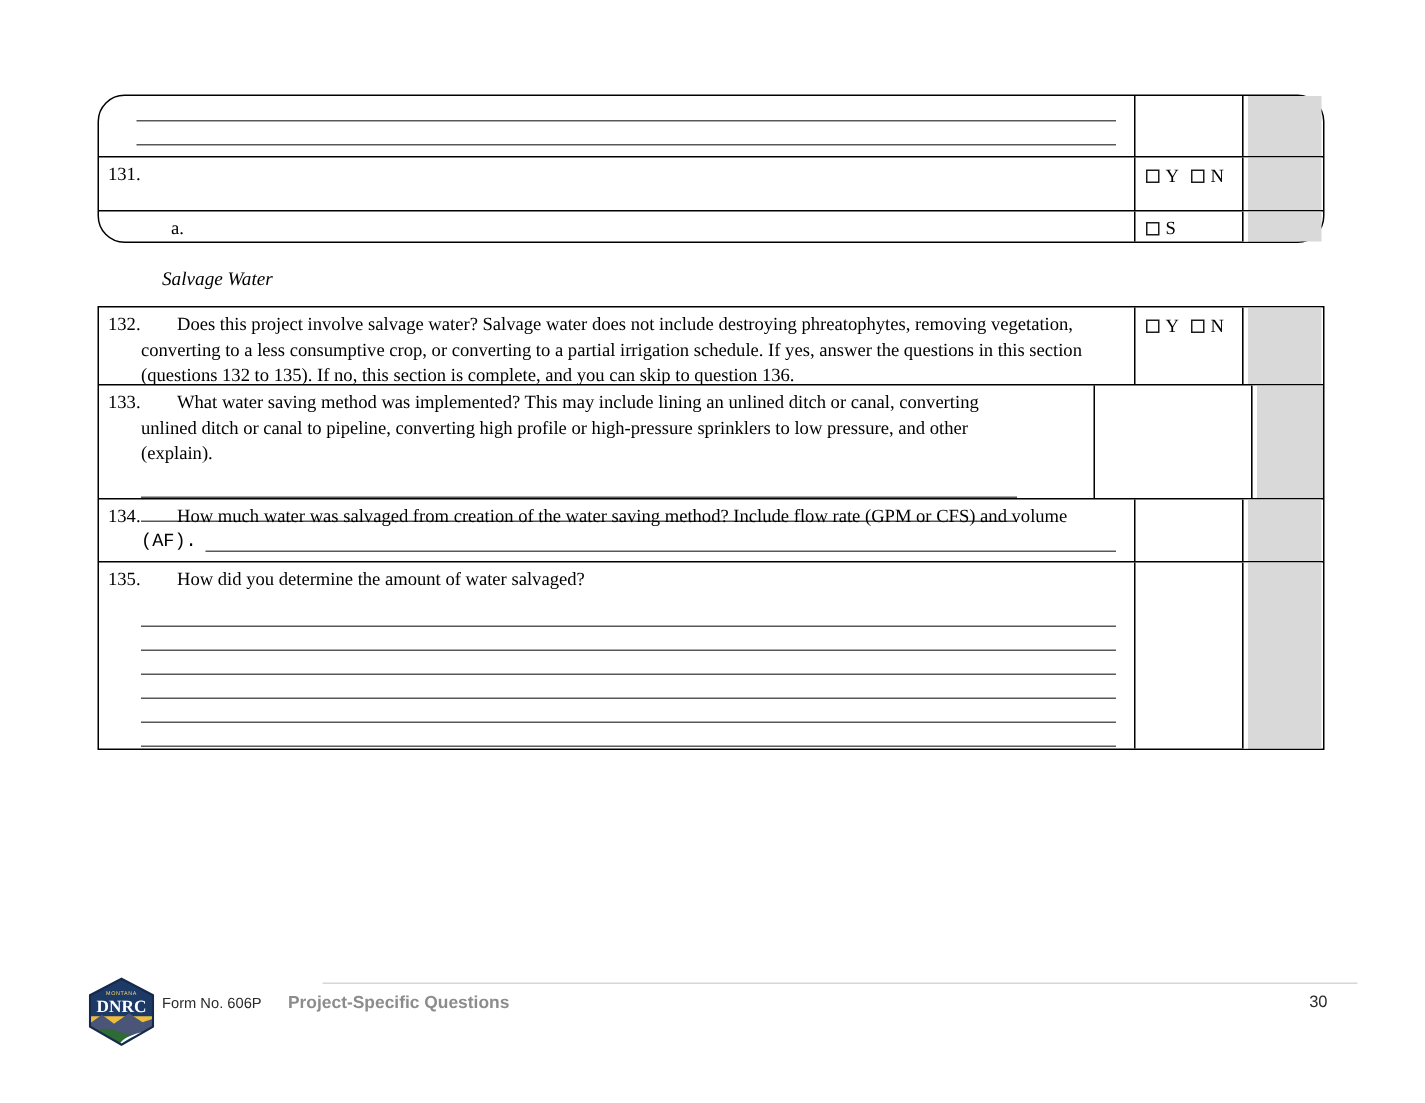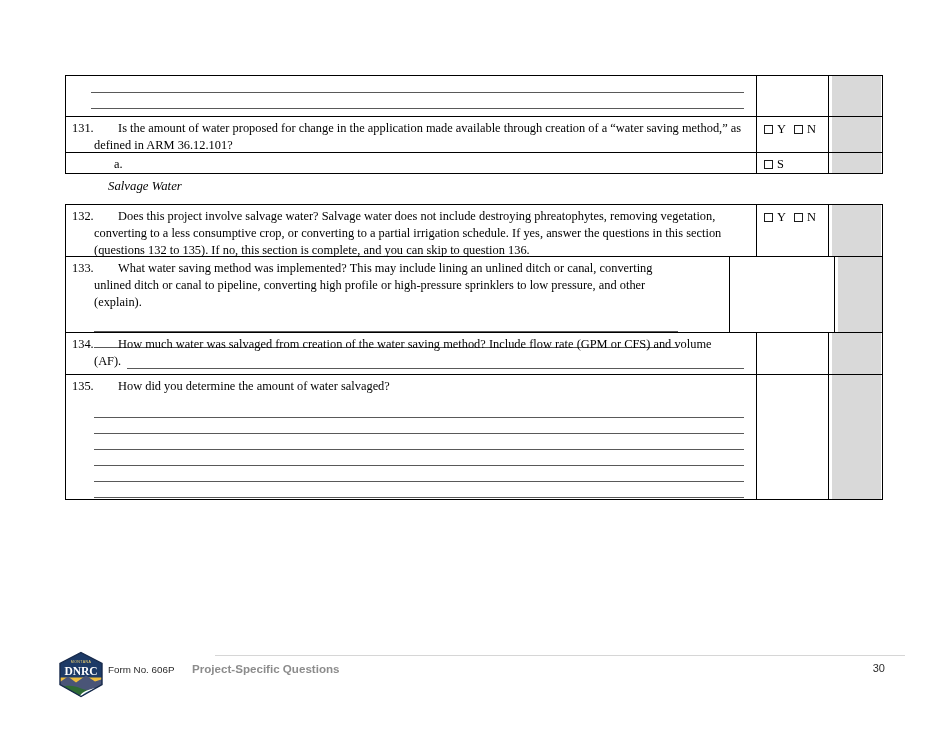--- a/index.html
+++ b/index.html
@@ -23,21 +23,21 @@
   .qline .num { position:absolute; left:6px; top:3px; text-indent:0; }
   .subline { position:relative; padding:3px 12px 0 72px; }
   .subline .num { position:absolute; left:48px; top:3px; }
 
   .fills { margin:0 12px 0 28px; }
   .fills .fill-line { height:16px; border-bottom:1px solid #595959; }
   .fills-wide { margin:0 12px 0 25px; padding-top:1px; }
   .fills-wide .fill-line { height:16px; border-bottom:1px solid #595959; }
   .fills-gap { margin-top:5px; }
 
-  .afline { display:flex; align-items:center; margin:0 12px 0 28px; }
+  .afline { display:flex; align-items:flex-start; margin:0 12px 0 28px;font-family:Liberation Mono, monospace; }
   .afline .suffix { white-space:nowrap; padding-right:6px; }
   .afline .inline-fill { flex:1; display:flex; }
   .afline .inline-fill .fill-line { flex:1; height:15px; border-bottom:1px solid #595959; }
 
   
   .cb { display:inline-block; width:9px; height:9px; border:1.3px solid #1c1c1c; margin-right:4px; vertical-align:-1px; background:#fff; }
   .cb-gap { margin-left:8px; }
 
   
   .section-heading { position:absolute; left:108px; top:178px; font-style:italic; font-size:12.8px; }
@@ -49,38 +49,37 @@
   .footer-title { position:absolute; left:192px; top:660px; width:690px; text-align:left;
     font-family:"Liberation Sans","DejaVu Sans",sans-serif; font-weight:bold; font-size:11.6px; color:#8c8c8c; }
   .footer-page { position:absolute; left:845px; top:660px; width:40px; text-align:right;
     font-family:"Liberation Sans","DejaVu Sans",sans-serif; font-size:11px; color:#2b2b2b; }
 </style>
 </head>
 <body>
 
 <div class="page">
 
-  <div class="qtable" style="top:75px;">
+  <div class="qtable" style="top:63px;border-radius:18px;">
 
     <div class="t-row" style="height:40px;">
       <div class="q-cell">
         <div class="fills fills-wide" style="margin-left:25px;">
             <div class="fill-line"></div>
             <div class="fill-line"></div>
           </div>
       </div>
       <div class="c-cell"></div>
       <div class="g-cell"></div>
     </div>
 
     <div class="t-row" style="height:36px;">
       <div class="q-cell">
         <div class="qline">
           <span class="num">131.</span>
-          <span>Is the amount of water proposed for change in the application made available through creation of a “water saving method,” as defined in ARM 36.12.101?</span>
         </div>
       </div>
       <div class="c-cell">
         <span class="cb"></span><span>Y</span><span class="cb cb-gap"></span><span>N</span>
       </div>
       <div class="g-cell"></div>
     </div>
 
     <div class="t-row" style="height:21px;">
       <div class="q-cell">

